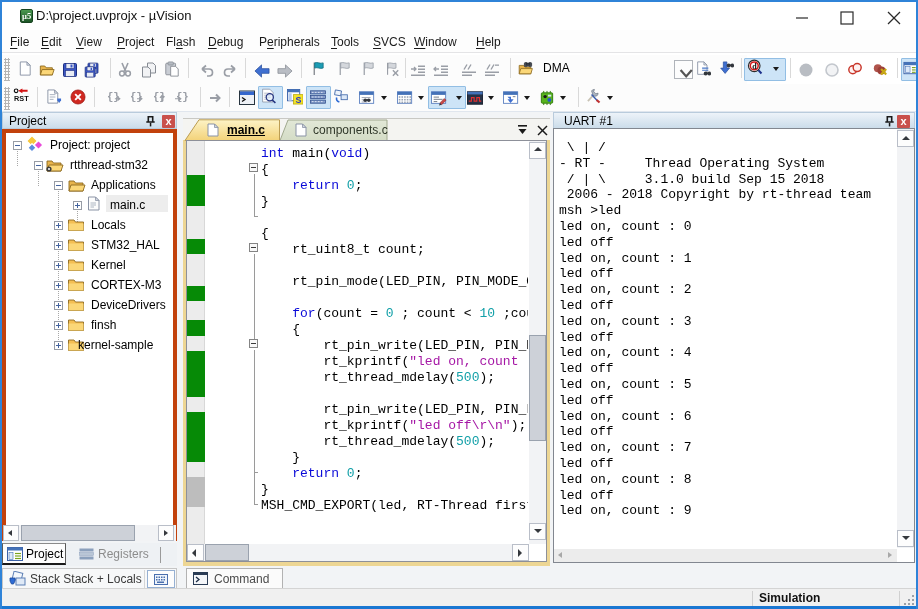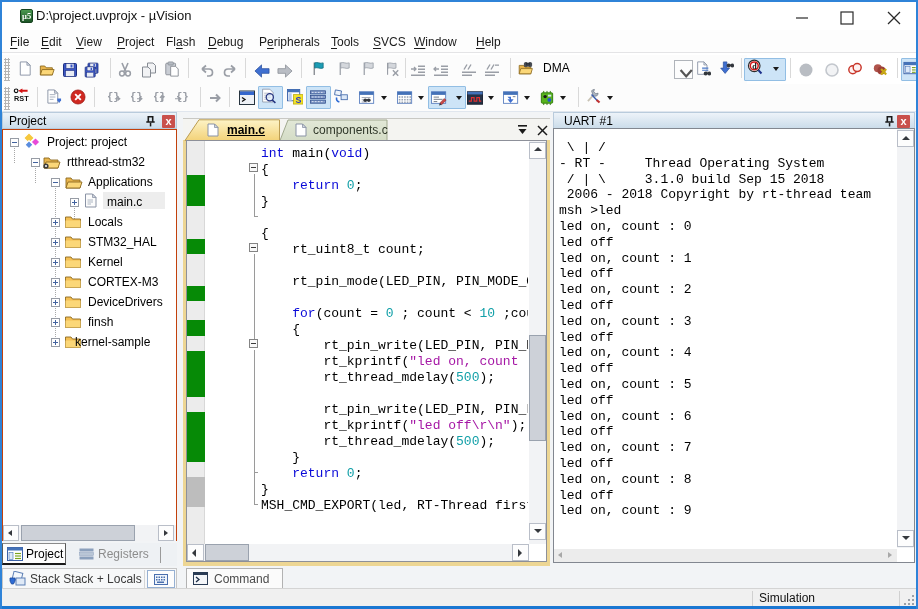--- a/index.html
+++ b/index.html
@@ -32,21 +32,21 @@
 .hibox { position:absolute; background:#cde4f7; border:1px solid #92bee4; border-radius:1px;}
 .dda { position:absolute; width:0; height:0; border-left:3.5px solid transparent; border-right:3.5px solid transparent; border-top:4px solid #1a1a1a; }
 
 #main { position:absolute; left:0; top:112px; width:918px; height:477px; background:#f2f4f6; }
 
 .phdr { position:absolute; height:17px; background:linear-gradient(#edf3f9,#cbdcea); border:1px solid #b9cbdc; }
 .phdr .t { position:absolute; left:6px; top:1px; font-size:12px; color:#000; }
 .pclose { position:absolute; top:2px; width:13px; height:13px; background:#c9504c; border:none; border-radius:1px; color:#fff; font-size:11px; font-weight:bold; text-align:center; line-height:13px;}
 .pin { position:absolute; top:2px; width:11px; height:12px; }
 
-#ptree { position:absolute; left:2px; top:129px; width:175px; height:412px; background:#fff; border:1px solid #c2410c; }
+#ptree { position:absolute; left:2px; top:129px; width:175px; height:412px; background:#fff; border:4px solid #c2410c; }
 .trow { position:absolute; font-size:12px; color:#000; white-space:pre; }
 .pm { position:absolute; width:9px; height:9px; background:#fff; border:1px solid #979ca5; }
 .pm i { position:absolute; left:1px; top:3px; width:5px; height:1px; background:#43639f; }
 .pm.plus i.v { left:3px; top:1px; width:1px; height:5px; }
 .dot-v { position:absolute; width:1px; background-image:linear-gradient(#a8a8a8 1px,transparent 1px); background-size:1px 2px; }
 
 .sb { position:absolute; background:#f2f3f5; }
 .sbtn { position:absolute; background:#fdfdfd; border:1px solid #b9bec8; }
 .sthumb { position:absolute; background:#cdd1d8; border:1px solid #9aa2ae; }
 .tri { position:absolute; width:0; height:0; }
@@ -783,21 +783,21 @@
     <div class="sb" style="left:0px; top:420px; width:343px; height:13px; background:#ececec;">
       <div class="tri" style="left:4px; top:3px; border-top:3.5px solid transparent; border-bottom:3.5px solid transparent; border-right:4px solid #a8a8a8;"></div>
       <div class="tri" style="left:334px; top:3px; border-top:3.5px solid transparent; border-bottom:3.5px solid transparent; border-left:4px solid #a8a8a8;"></div>
     </div>
   </div>
 
   <div id="bottombits"></div>
 
   <div id="statusbar">
     <div style="position:absolute; left:752px; top:2px; width:1px; height:15px; background:#d0d0d0;"></div>
-    <span style="position:absolute; left:759px; top:2px;">Simulation</span>
+    <span style="position:absolute; left:759px; top:2px;font-weight:bold;">Simulation</span>
     <div style="position:absolute; left:899px; top:2px; width:1px; height:15px; background:#d0d0d0;"></div>
       <svg style="position:absolute; left:904px; top:6px;" width="11" height="11" viewBox="0 0 11 11">
         <g fill="#9aa0a8">
           <rect x="8" y="0" width="2" height="2"></rect>
           <rect x="8" y="4" width="2" height="2"></rect>
           <rect x="8" y="8" width="2" height="2"></rect>
           <rect x="4" y="4" width="2" height="2"></rect>
           <rect x="4" y="8" width="2" height="2"></rect>
           <rect x="0" y="8" width="2" height="2"></rect>
         </g>

